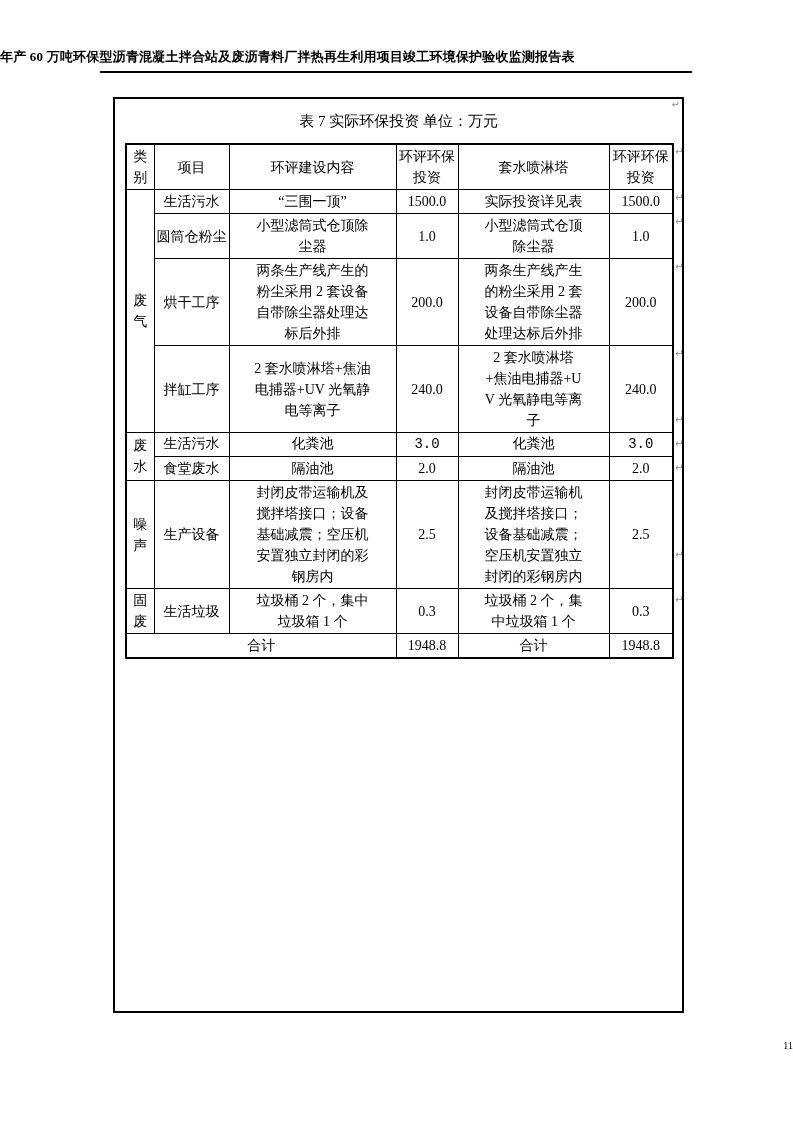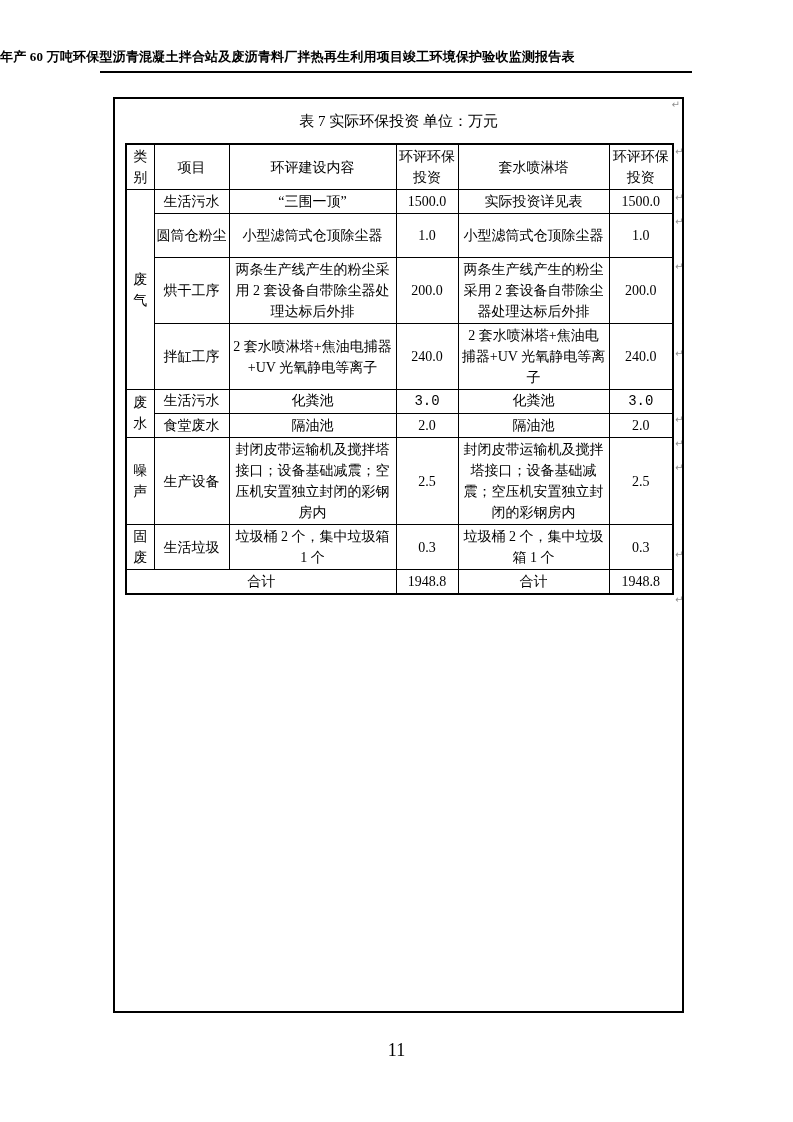--- a/index.html
+++ b/index.html
@@ -40,23 +40,23 @@
   }
   table.inv-table{
     border-collapse:collapse;table-layout:fixed;width:547px;
     font-size:14px;border:2px solid #000;
   }
   .inv-table th,.inv-table td{
     border:1px solid #000;text-align:center;vertical-align:middle;
     padding:1px 2px;line-height:21px;font-weight:normal;
     word-break:break-all;overflow-wrap:anywhere;box-sizing:border-box;
   }
-  .inv-table td.c-cont{padding:1px 3px;}
+  .inv-table td.c-cont{padding:1px 24px;}
   .page-number{
-    position:absolute;top:1040px;left:0;width:100%;text-align:center;font-size:18px;
+    position:absolute;top:1040px;left:0;width:100%;text-align:right;font-size:10px;
   }
   .row-mark{position:absolute;}
 </style>
 </head>
 <body>
 
 <div class="doc-header">年产 60 万吨环保型沥青混凝土拌合站及废沥青料厂拌热再生利用项目竣工环境保护验收监测报告表</div>
 <div class="header-rule"></div>
 
 <div class="content-box">

